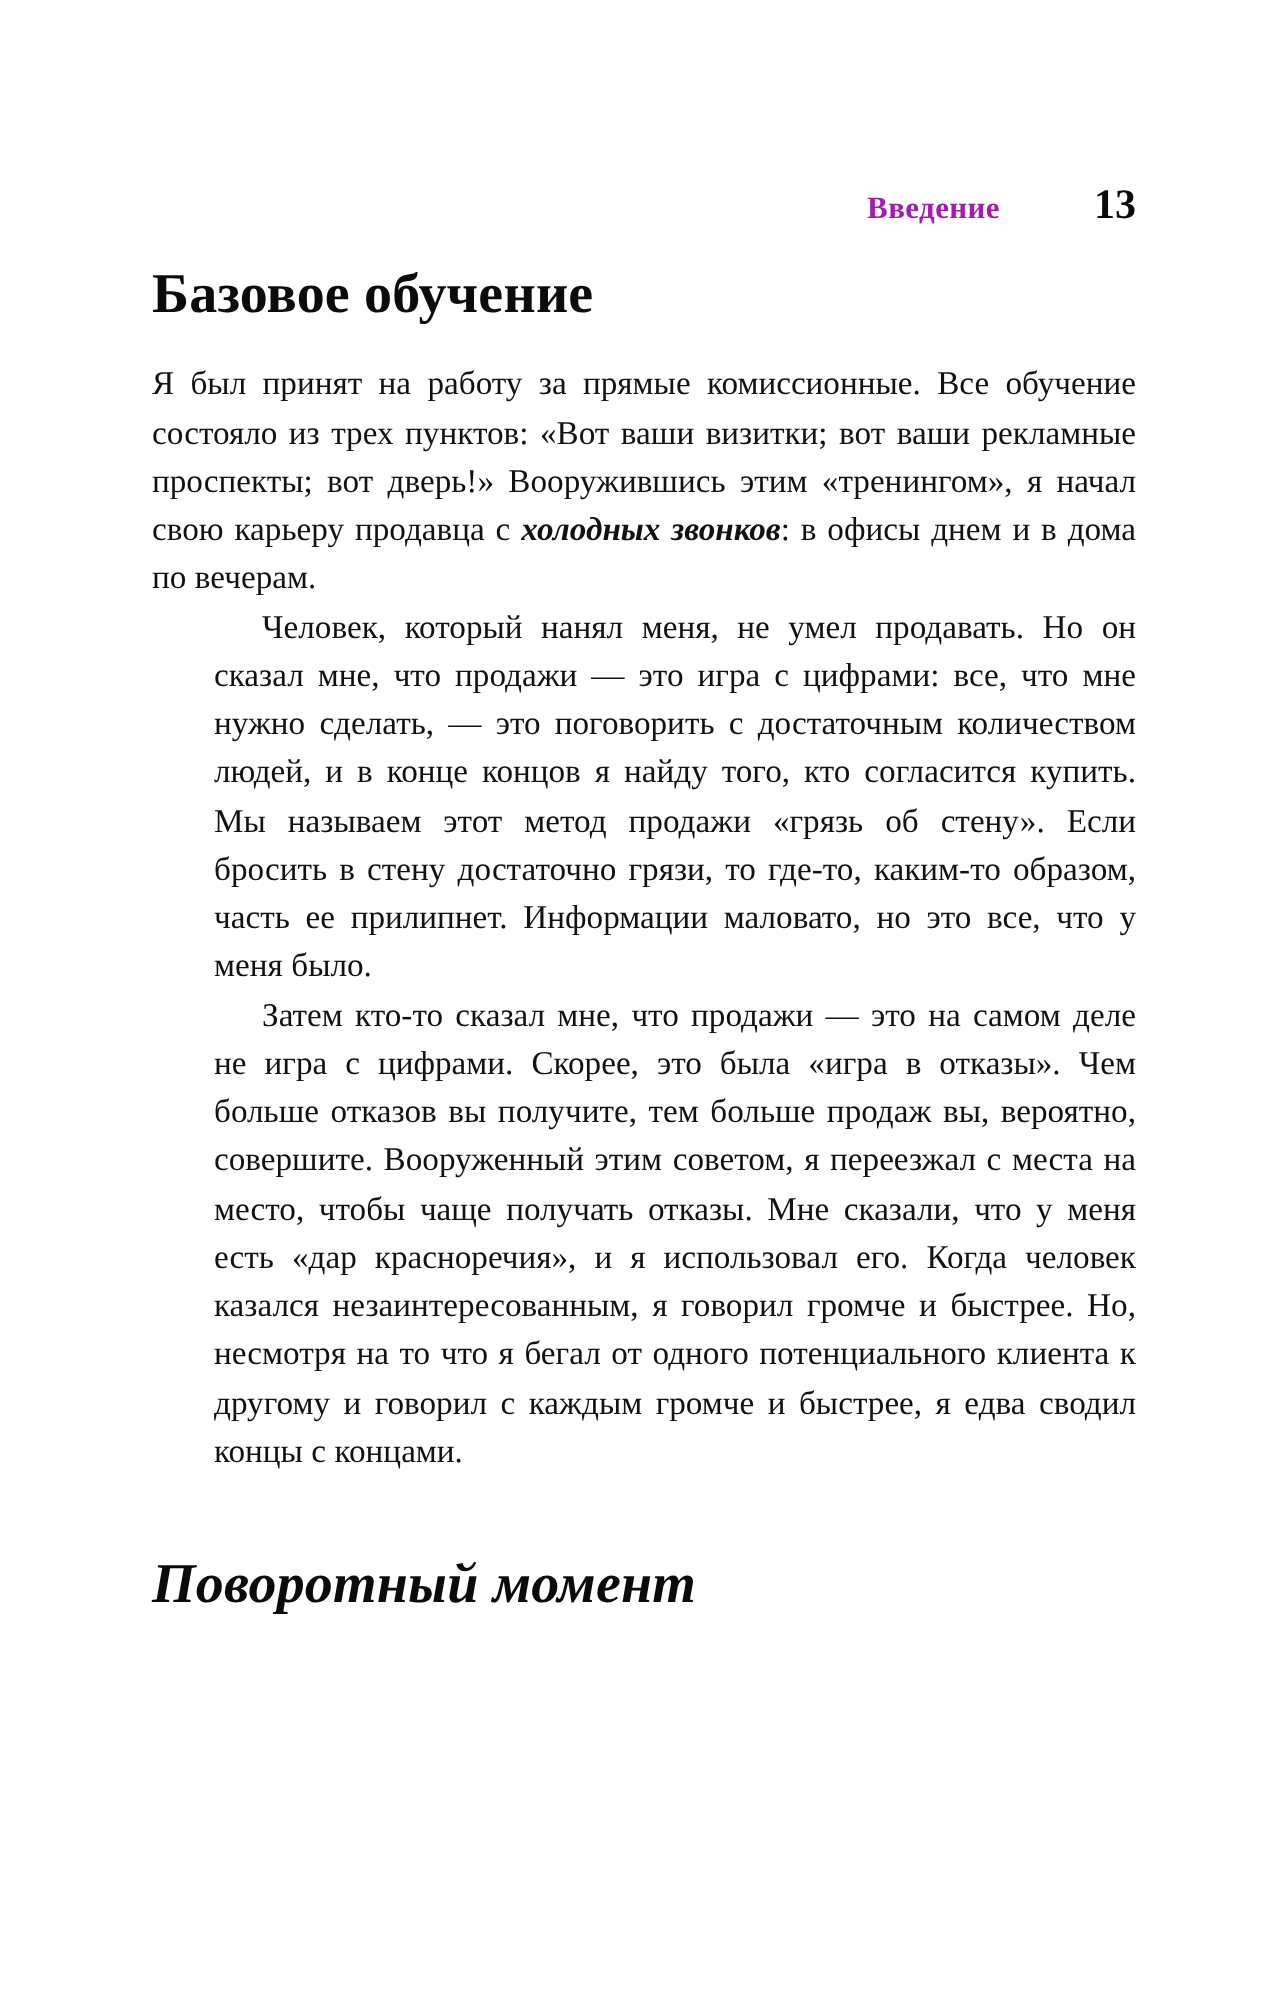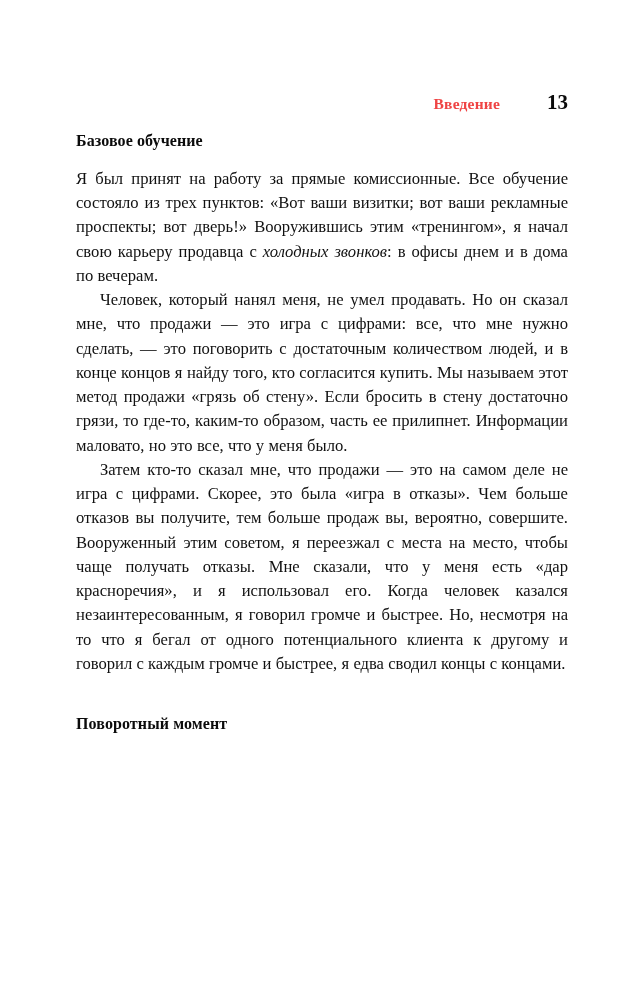--- a/index.html
+++ b/index.html
@@ -27,67 +27,68 @@
     top: 90px;
     height: 22px;
     display: flex;
     align-items: baseline;
     justify-content: flex-end;
   }
   .running-head .rh-title {
     font-weight: bold;
     font-size: 15.5px;
     letter-spacing: 0.2px;
-    color: #ef4444;
+    color: #a21caf;
   }
   .running-head .rh-folio {
     font-weight: bold;
     font-size: 21px;
     color: #0b0b0b;
     margin-left: 44px;
     min-width: 24px;
     text-align: right;
   }
 
   
   .column {
     position: absolute;
     left: 76px;
     top: 132px;
     width: 492px;
   }
 
   h2.section-heading {
-    font-size: 16px;
+    font-size: 28px;
     font-weight: bold;
     line-height: 1.12;
     margin: 0;
     padding: 0;
     letter-spacing: 0.1px;
     color: #0b0b0b;
   }
   h2.heading-first { margin-bottom: 17px; }
-  h2.heading-second { margin-top: 39px; margin-bottom: 2px; }
+  h2.heading-second { margin-top: 39px; margin-bottom: 2px; font-style: italic; }
 
   p.body-text {
     font-size: 16.6px;
     line-height: 24.25px;
     margin: 0;
     padding: 0;
     text-align: justify;
     text-justify: inter-word;
     hyphens: manual;
     color: #111111;
     word-spacing: 0.1px;
   }
-  p.body-text + p.body-text { text-indent: 24px; }
+  p.body-text + p.body-text { text-indent: 24px; margin-left: 31px; }
   p.no-indent { text-indent: 0 !important; }
 
   em.italic-term {
     font-style: italic;
+    font-weight: bold;
   }
 </style>
 </head>
 <body>
 
 <div class="page">
 
   <div class="running-head">
     <span class="rh-title">Введение</span>
     <span class="rh-folio">13</span>

